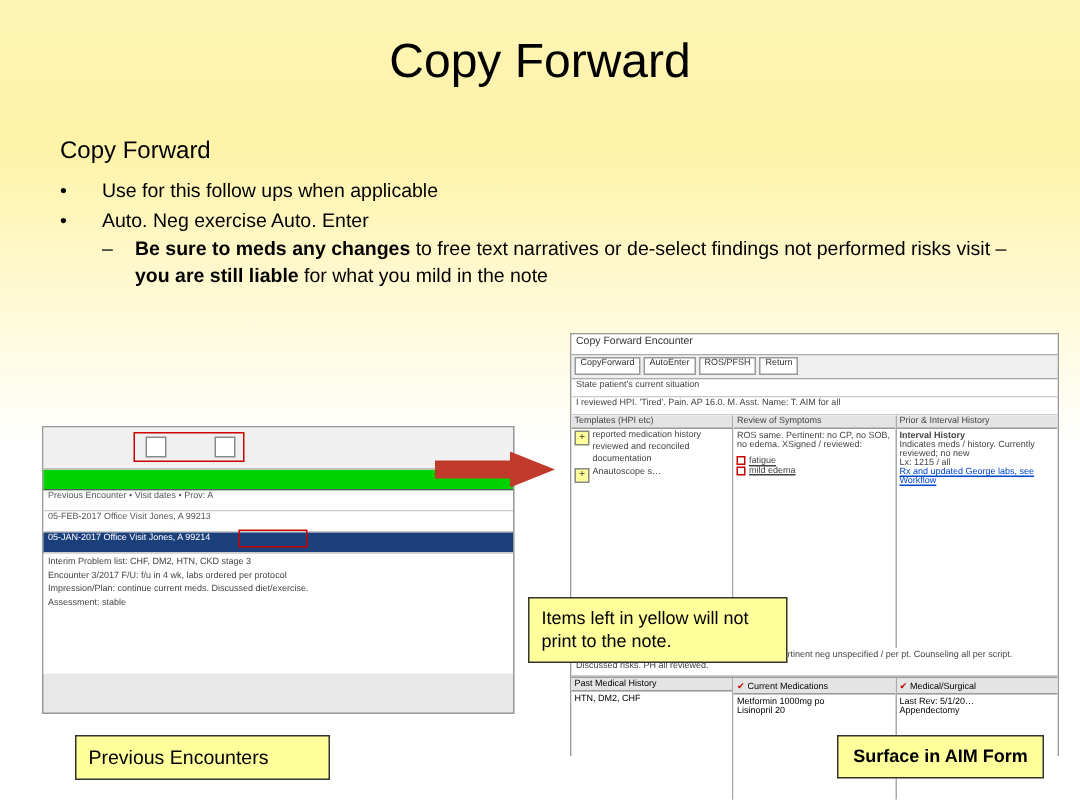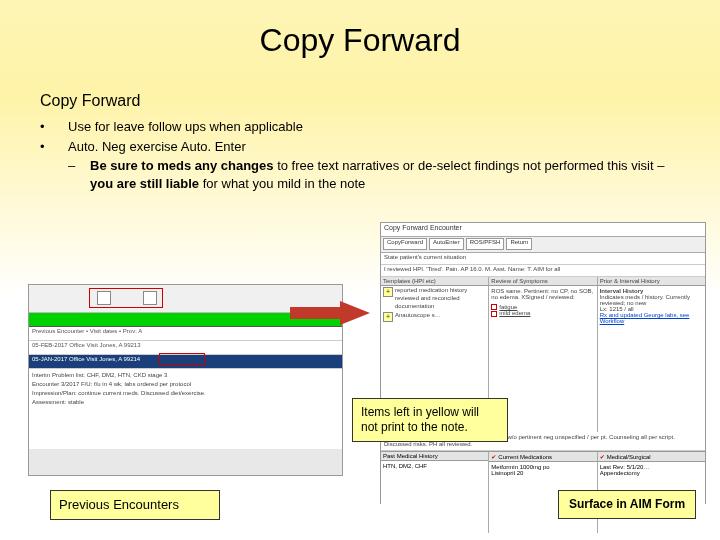--- a/index.html
+++ b/index.html
@@ -58,48 +58,48 @@
 
   
   .arrow { position: absolute; left: 290px; top: 301px; width: 80px; height: 24px; }
   .arrow svg { width: 100%; height: 100%; }
 
   
   .callout {
     position: absolute; background: #ffff9c; border: 1px solid #333;
     font-size: 12px; padding: 6px 8px; line-height: 1.25;
   }
-  .callout.note { left: 352px; top: 398px; width: 156px; }
+  .callout.note { left: 352px; top: 398px; width: 173px; }
   .callout.prev { left: 50px; top: 490px; width: 170px; text-align: left; font-size: 13px; }
   .callout.surf { left: 558px; top: 490px; width: 138px; text-align: center; font-size: 12px; font-weight: 700; }
 
   
   .hl { position: absolute; border: 1px solid #c00; }
 </style>
 </head>
 <body>
 
 <div class="slide">
 
   <div class="title">Copy Forward</div>
   <div class="sub">Copy Forward</div>
 
   <div class="bullets">
     <div class="b1">
         <span class="dot">•</span>
-        <span>Use for leave follow ups when applicable</span>
+        <span>Use for this follow ups when applicable</span>
       </div>
     <div class="b1">
         <span class="dot">•</span>
         <span>Auto. Neg exercise Auto. Enter</span>
       </div>
     <div class="dash-row">
       <span class="dash">–</span>
       <span>
-        <b>Be sure to meds any changes</b><span> to free text narratives or de-select findings not performed this visit – </span><b>you are still liable</b><span> for what you mild in the note</span>
+        <b>Be sure to meds any changes</b><span> to free text narratives or de-select findings not performed risks visit – </span><b>you are still liable</b><span> for what you mild in the note</span>
       </span>
     </div>
   </div>
 
   <div class="left-shot">
     <div class="ls-top">
       <div class="smallbtn" style="left:68px"></div>
       <div class="smallbtn" style="left:114px"></div>
     </div>
     <div class="hl" style="left:60px; top:3px; width:74px; height:20px;"></div>

